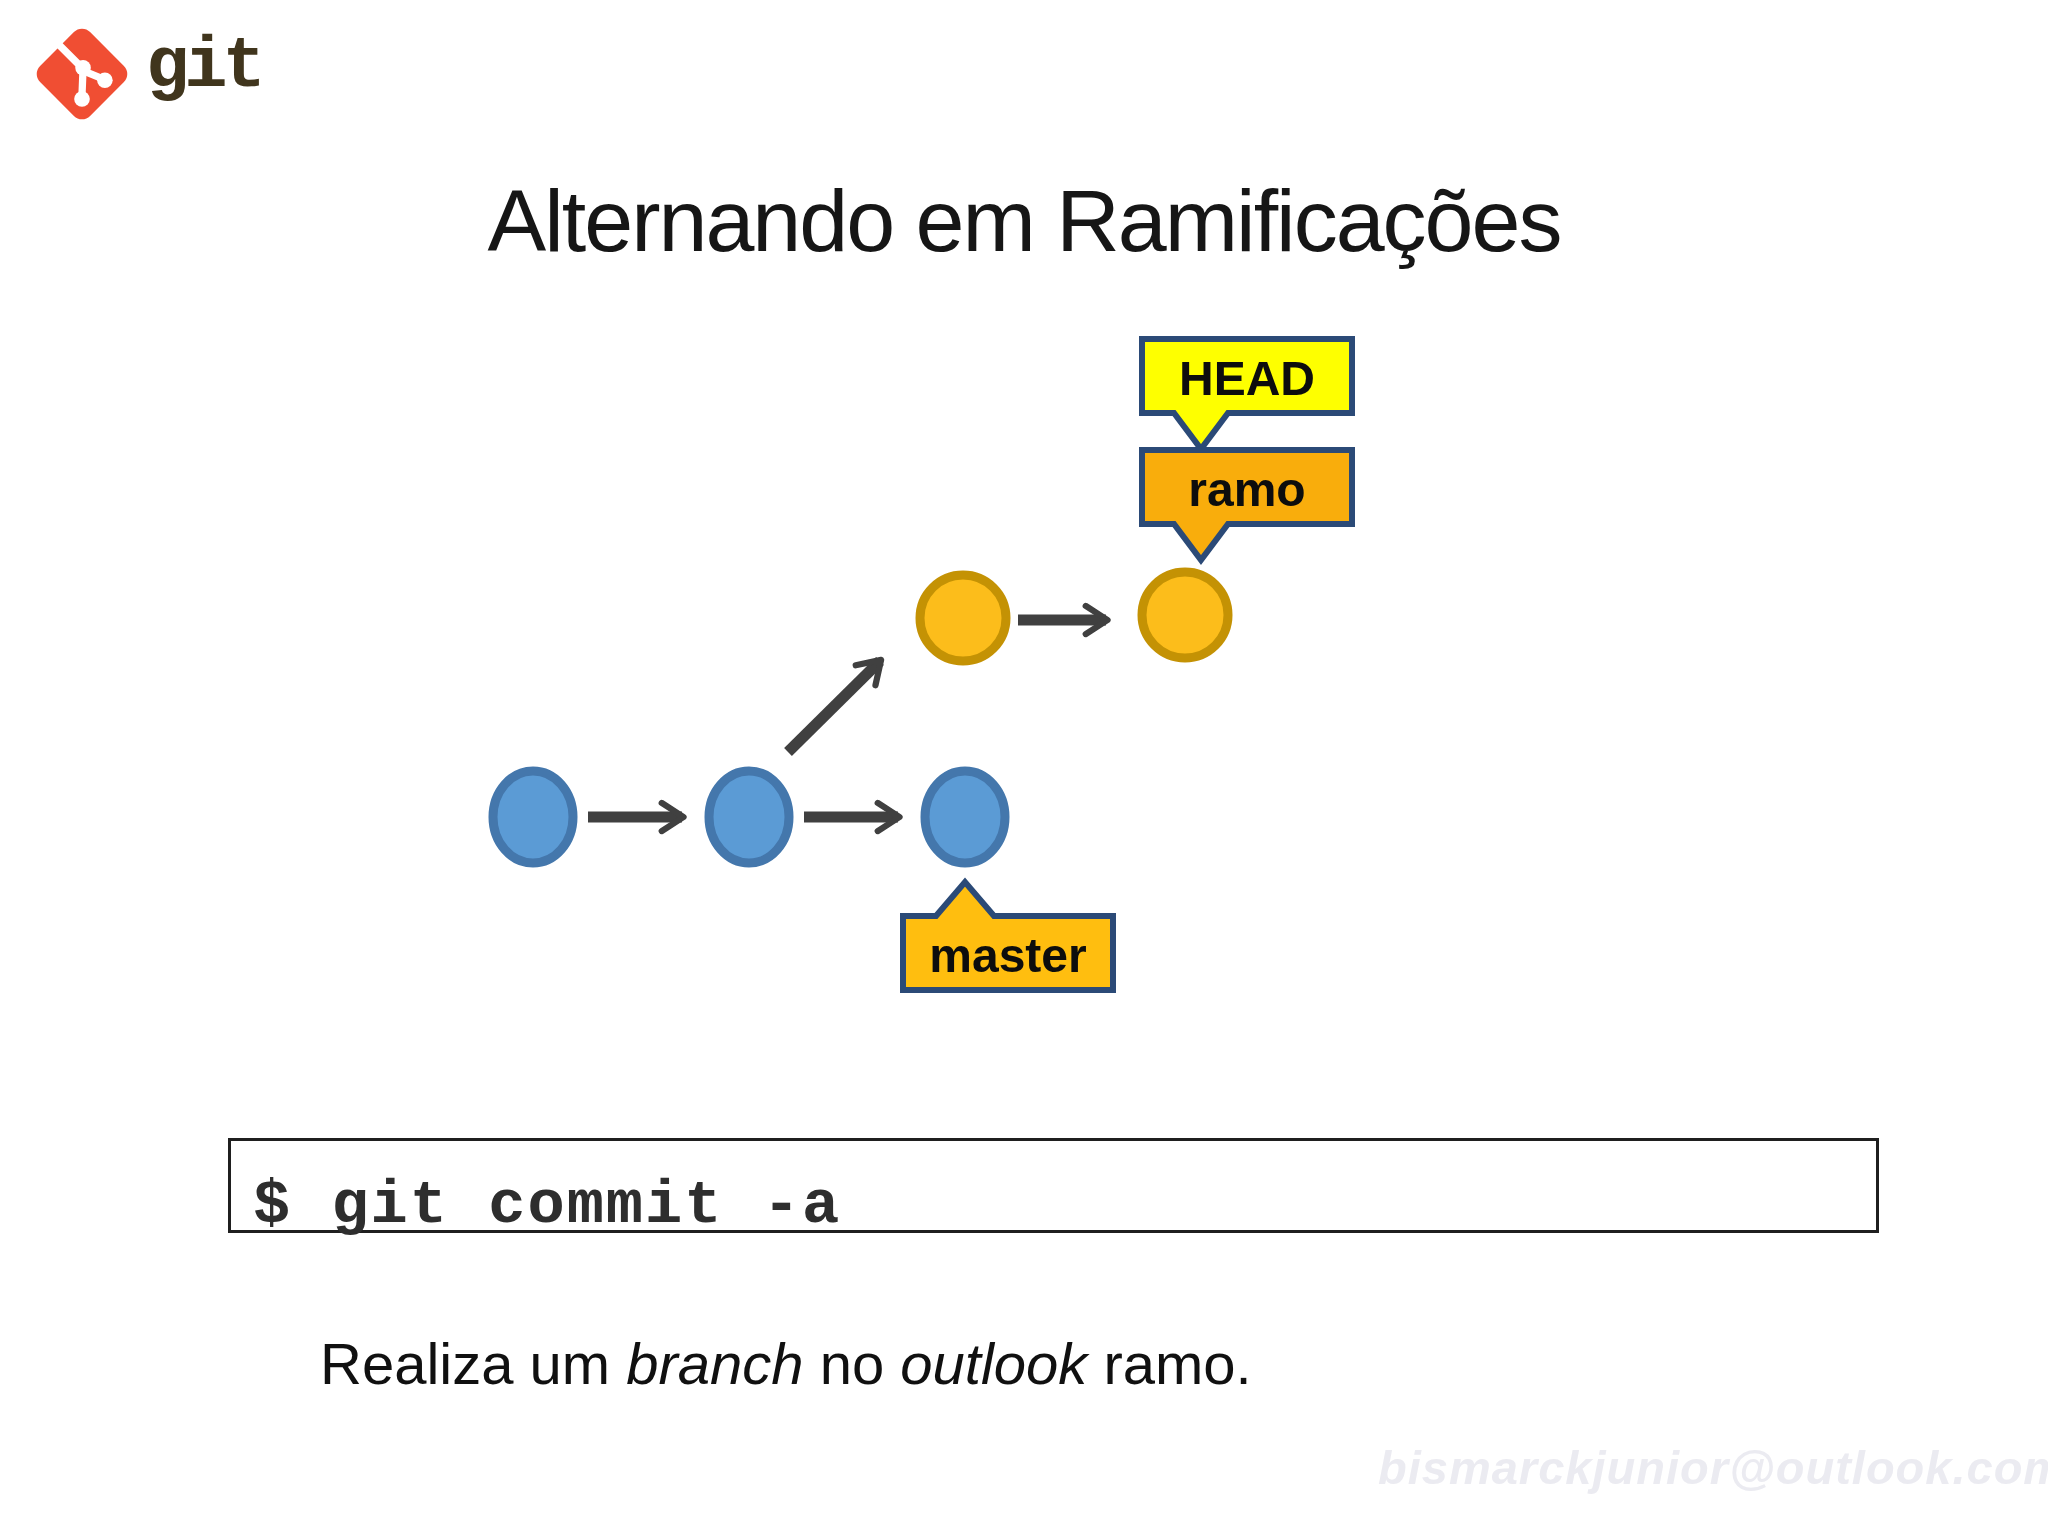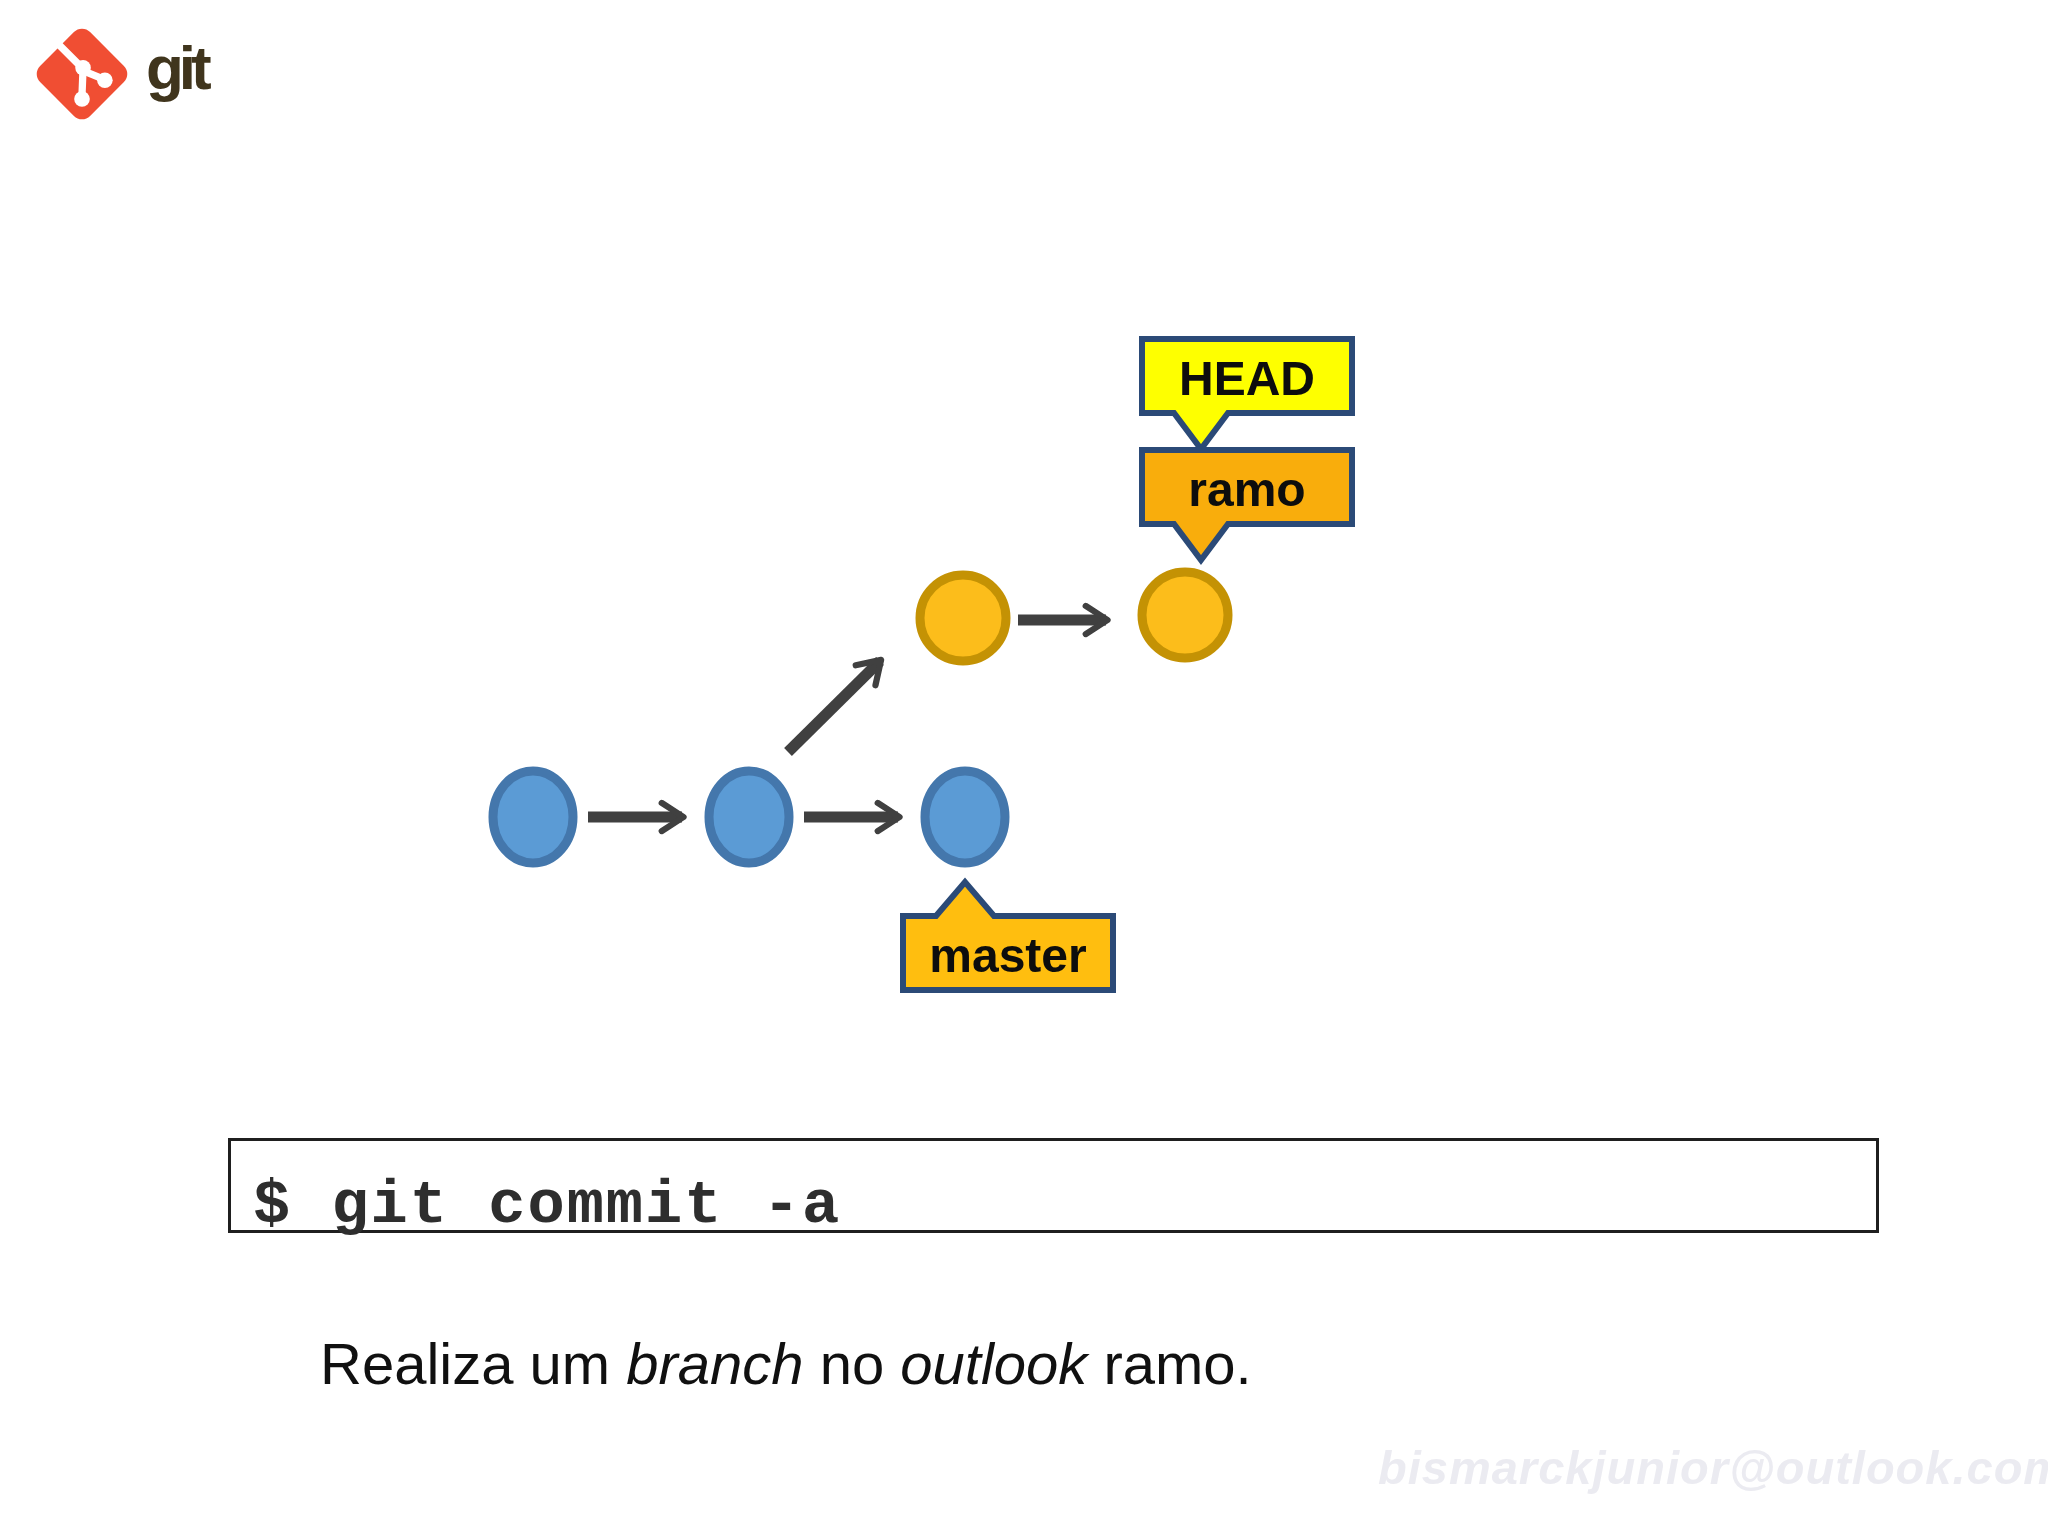--- a/index.html
+++ b/index.html
@@ -7,22 +7,22 @@
     position:relative;
     width:2048px;height:1536px;
     background:var(--slide-bg,#fff);
     overflow:hidden;
     font-family:"Liberation Sans",sans-serif;
   }
   
   .logo{position:absolute;left:30px;top:22px;display:flex;align-items:center;gap:12px;}
   .logo svg{display:block;}
   .git-word{
-    font-family:Liberation Sans, sans-serif;
-    font-weight:700;font-size:62px;letter-spacing:-5px;
+    font-family:Liberation Mono, monospace;
+    font-weight:700;font-size:72px;letter-spacing:-5px;
     color:var(--git-wordmark,#40351d);
     margin-top:-14px;
     text-align:center;
   }
   
   .title{
     position:absolute;left:0;top:170px;width:100%;
     text-align:center;
     font-size:88px;font-weight:300;letter-spacing:-2px;
     color:var(--title-text,#161616);
@@ -83,20 +83,21 @@
         <line x1="56" y1="49" x2="66" y2="53"></line>
         <line x1="51" y1="45" x2="50" y2="70"></line>
         <circle cx="51" cy="44" r="7.5" stroke="none"></circle>
         <circle cx="50" cy="74" r="7.5" stroke="none"></circle>
         <circle cx="72" cy="56" r="7.5" stroke="none"></circle>
       </g>
     </svg>
     <span class="git-word">git</span>
   </div>
 
+  <div class="title">Alternando em Ramificações</div>
 
   <svg class="diagram-svg" width="860" height="380" viewBox="0 0 860 380">
     <defs>
       <marker id="arrowhead" viewBox="0 0 12 12" refX="8.5" refY="6" markerWidth="3.4" markerHeight="3.4" orient="auto" markerUnits="strokeWidth">
         <polyline points="2,1.5 9,6 2,10.5" fill="none" stroke="#404040" stroke-width="2" stroke-linecap="round" stroke-linejoin="round"></polyline>
       </marker>
     </defs>
 
     <line class="arrow-line" x1="148" y1="287" x2="242" y2="287" marker-end="url(#arrowhead)"></line>
     <line class="arrow-line" x1="364" y1="287" x2="458" y2="287" marker-end="url(#arrowhead)"></line>

